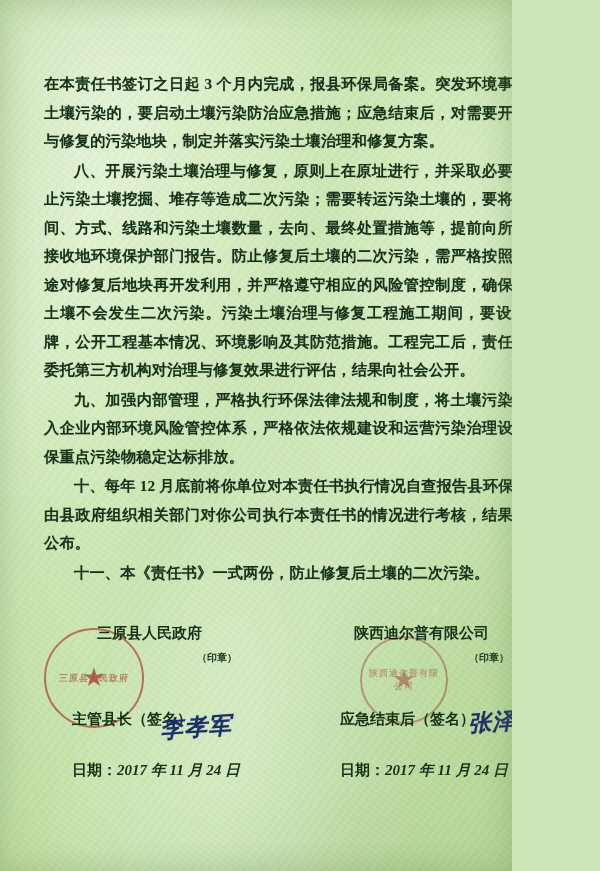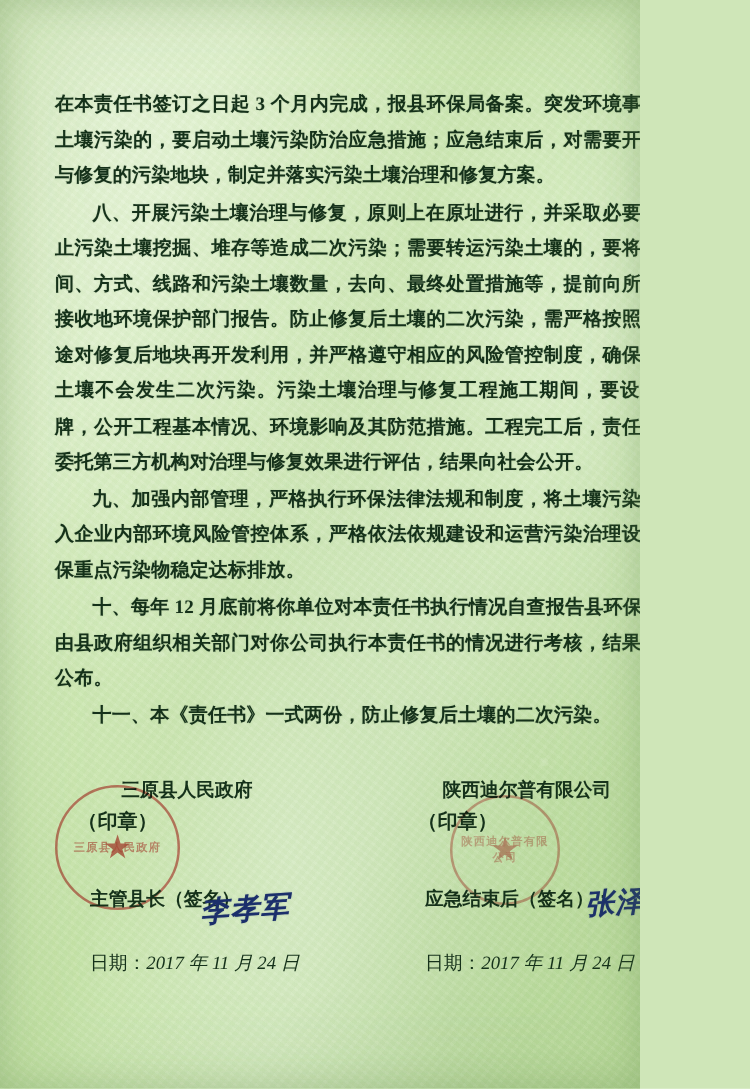--- a/index.html
+++ b/index.html
@@ -81,38 +81,38 @@
   .sig-col.right { left: 290px; }
   .org-name {
     font-size: 15px;
     font-weight: 700;
     color: #15311a;
     text-align: center;
     width: 175px;
     line-height: 26px;
   }
   .org-seal-label {
-    font-size: 16px;
-    font-weight: 700;
-    color: #15311a;
-    text-align: left;
+    font-size: 10px;
+    font-weight: 700;
+    color: #15311a;
+    text-align: right;
     width: 175px;
     line-height: 24px;
   }
   .sig-line {
     position: absolute;
     font-size: 15px;
     font-weight: 700;
     color: #15311a;
     white-space: nowrap;
   }
   .date-line {
     position: absolute;
     font-size: 15px;
-    font-weight: 400;
+    font-weight: 700;
     color: #15311a;
     white-space: nowrap;
   }
   
   .seal {
     position: absolute;
     border-radius: 50%;
     border: 2.5px solid rgba(198,40,36,0.72);
     mix-blend-mode: multiply;
     opacity: 0.82;

